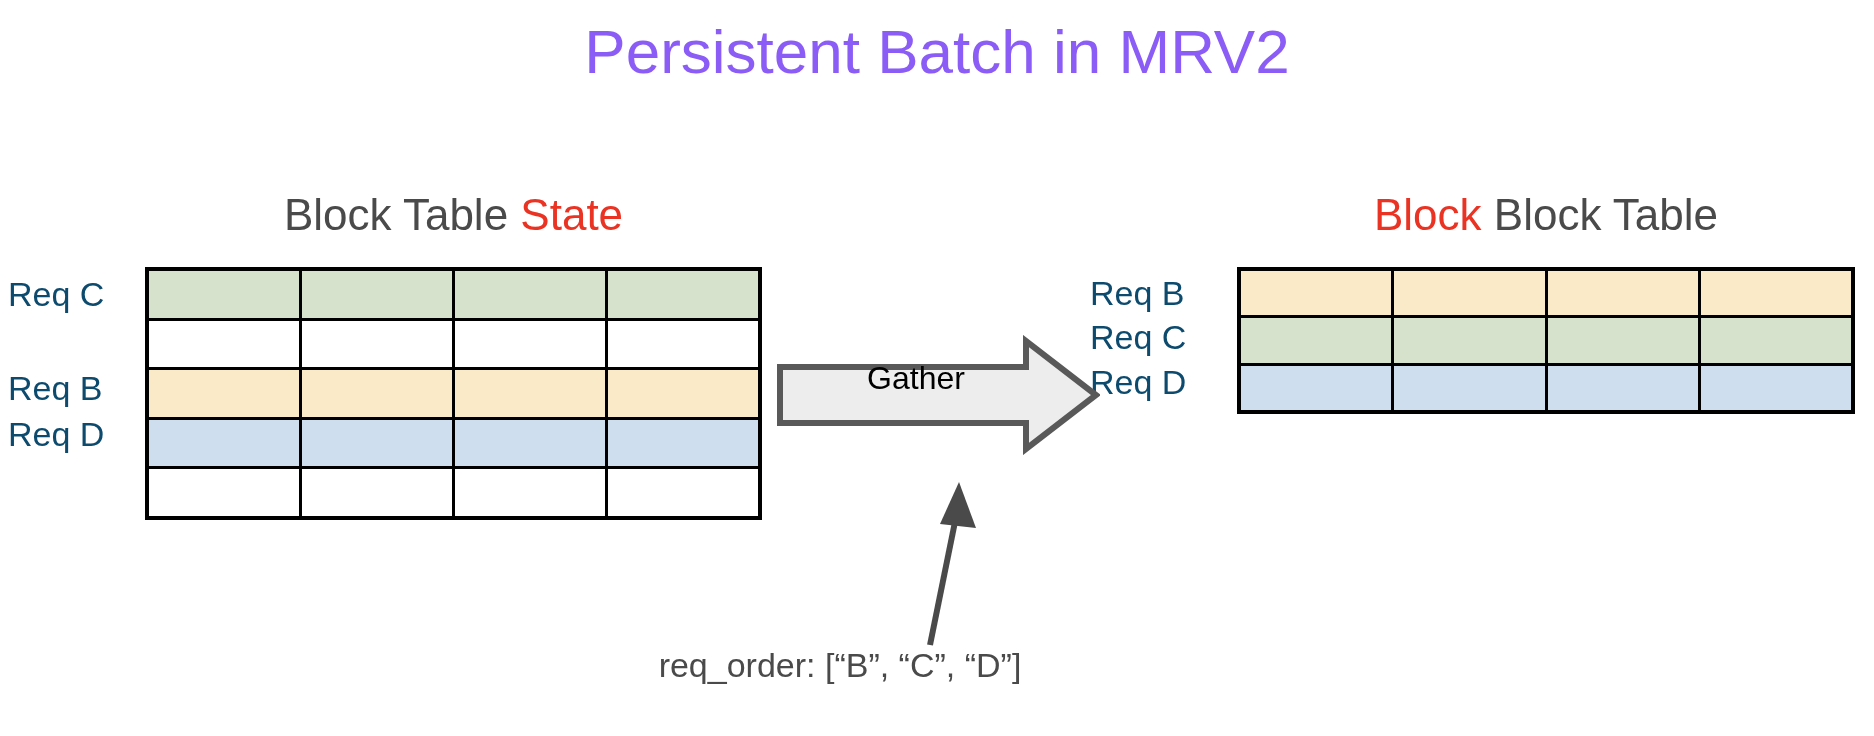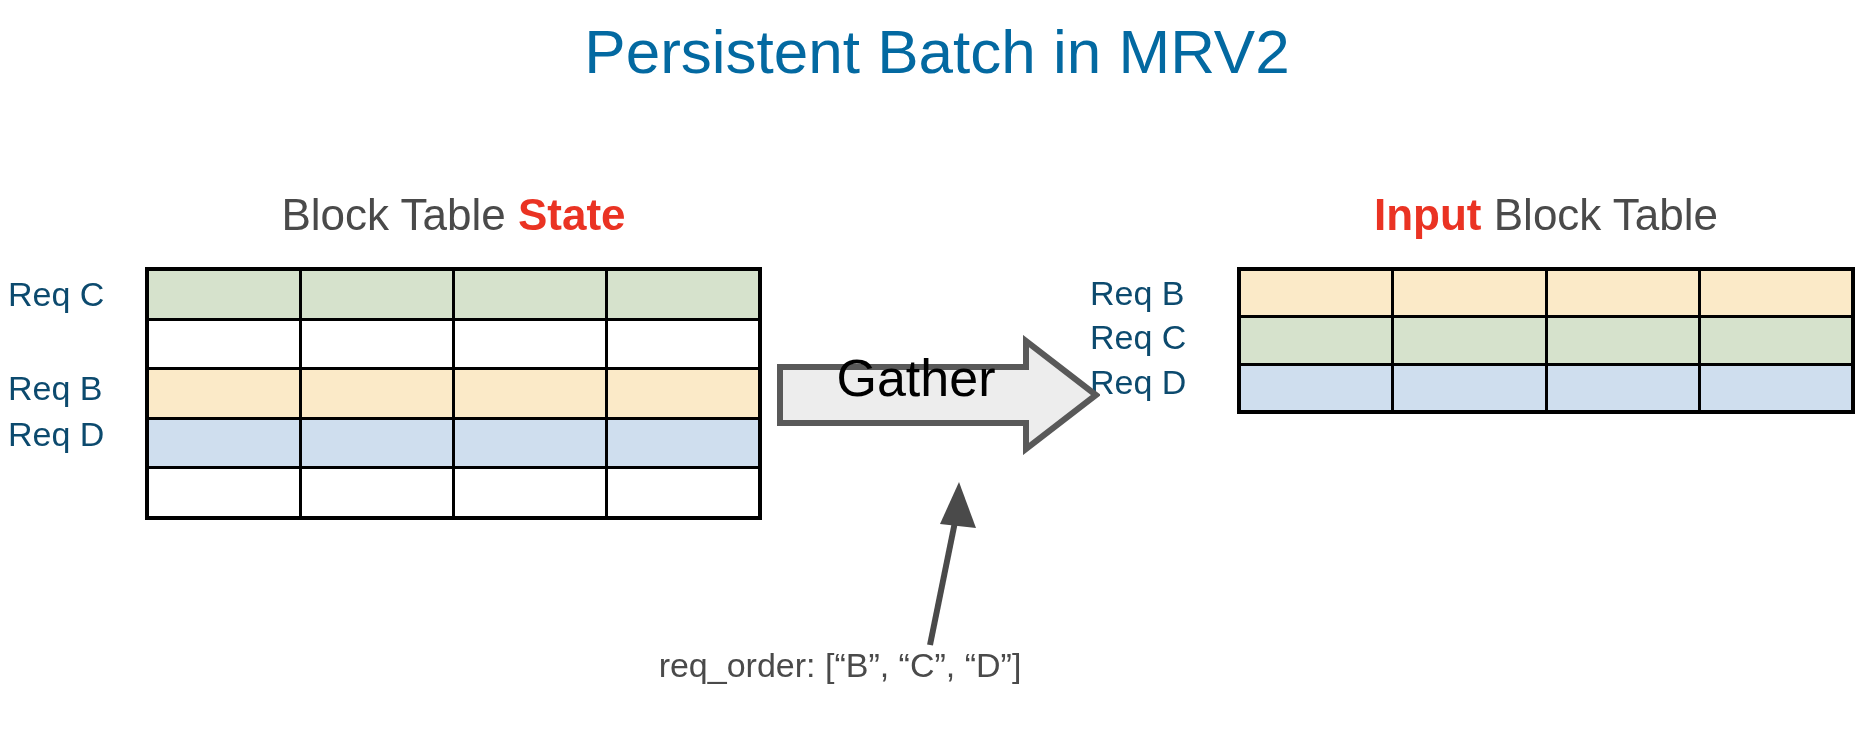--- a/index.html
+++ b/index.html
@@ -18,35 +18,35 @@
 
   
   #title {
     position: absolute;
     left: 0;
     top: 14px;
     width: 1874px;
     text-align: center;
     font-size: 62px;
     line-height: 76px;
-    color: #0369a1;
+    color: #8b5cf6;
     white-space: nowrap;
   }
 
   
   .heading {
     position: absolute;
     font-size: 44px;
     line-height: 54px;
     color: #4a4a4a;
     white-space: nowrap;
   }
   #heading-left  { left: 145px;  top: 188px; width: 617px; text-align: center; }
   #heading-right { left: 1237px; top: 188px; width: 618px; text-align: center; }
-  .hl-accent { color: #ea3323; font-weight: bold; }
+  .hl-accent { color: #ea3323; font-weight: normal; }
 
   
   .btable {
     position: absolute;
     border-collapse: collapse;
     table-layout: fixed;
     border: 4px solid #000000;
   }
   .btable td {
     border: 3px solid #000000;
@@ -75,21 +75,21 @@
     top: 335px;
     width: 324px;
     height: 120px;
   }
   #gather-label {
     position: absolute;
     left: 776px;
     top: 354px;
     width: 280px;
     text-align: center;
-    font-size: 52px;
+    font-size: 32px;
     line-height: 48px;
     color: #000000;
     white-space: nowrap;
   }
 
   
   #pointer-arrow {
     position: absolute;
     left: 890px;
     top: 470px;
@@ -113,21 +113,21 @@
 
 <div id="page">
 
   <div id="title">Persistent Batch in MRV2</div>
 
   <div class="heading" id="heading-left">
     <span>Block Table </span><span class="hl-accent">State</span>
   </div>
 
   <div class="heading" id="heading-right">
-    <span class="hl-accent">Input</span><span> Block Table</span>
+    <span class="hl-accent">Block</span><span> Block Table</span>
   </div>
 
   <table class="btable" id="table-state">
     <tbody>
         <tr>
           <td style="background: rgb(214, 226, 204);"></td>
           <td style="background: rgb(214, 226, 204);"></td>
           <td style="background: rgb(214, 226, 204);"></td>
           <td style="background: rgb(214, 226, 204);"></td>
         </tr>

